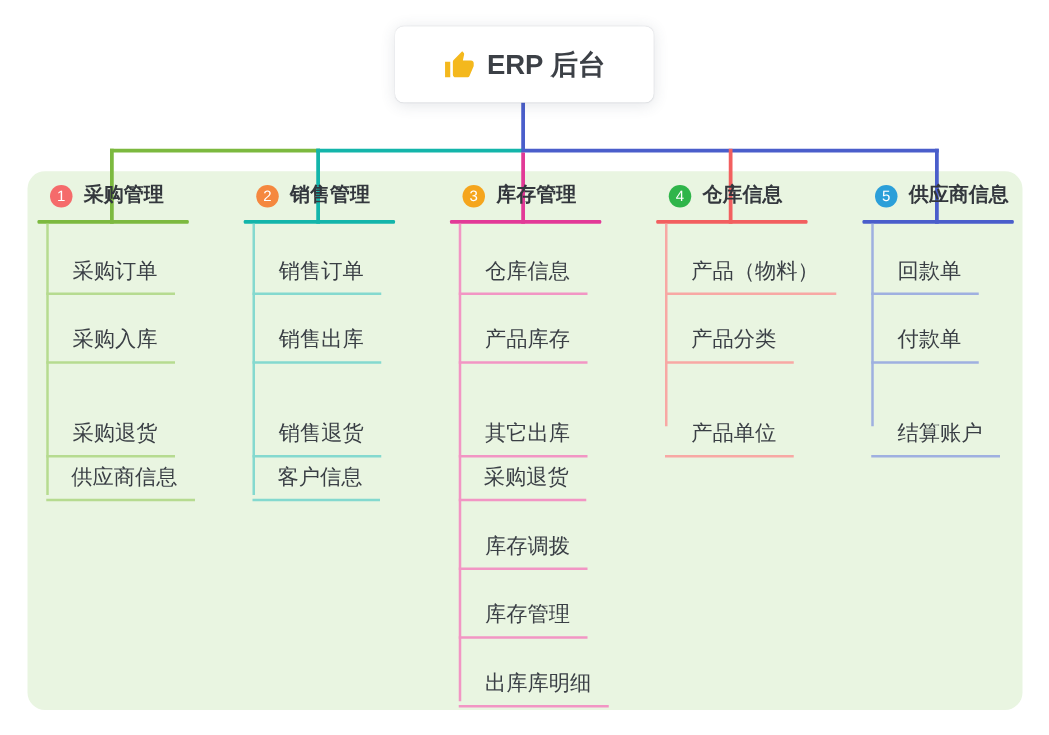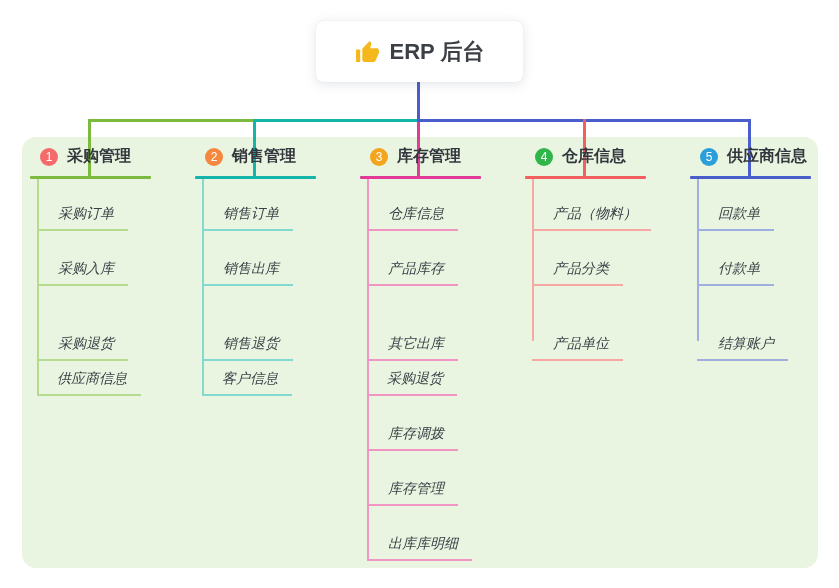--- a/index.html
+++ b/index.html
@@ -42,21 +42,21 @@
     background:var(--c,#888);border-radius:1px;
   }
   .vline{
     position:absolute;left:7px;top:35px;width:2px;
     background:var(--lc,#bbb);
   }
   .leaf{
     position:absolute;left:7px;width:max-content;
     padding:0 14px 6px 21px;
     border-bottom:2px solid var(--lc,#bbb);
-    font-size:14px;color:#3a3f45;white-space:nowrap;cursor:pointer;font-style:italic;
+    font-size:17px;color:#3a3f45;white-space:nowrap;cursor:pointer;
   }
   
   .leaf.r0{top:61px;} .leaf.r1{top:116px;} .leaf.r2{top:171px;margin-top:20px;}
   .leaf.r3{top:226px;padding-left:20px;} .leaf.r4{top:281px;} .leaf.r5{top:336px;} .leaf.r6{top:391px;}
   .vl-3{height:162px;} .vl-4{height:217px;} .vl-7{height:382px;}
   
   .bx0{left:30px;} .bx1{left:195px;} .bx2{left:360px;} .bx3{left:525px;} .bx4{left:690px;}
 </style>
 </head>
 <body>

